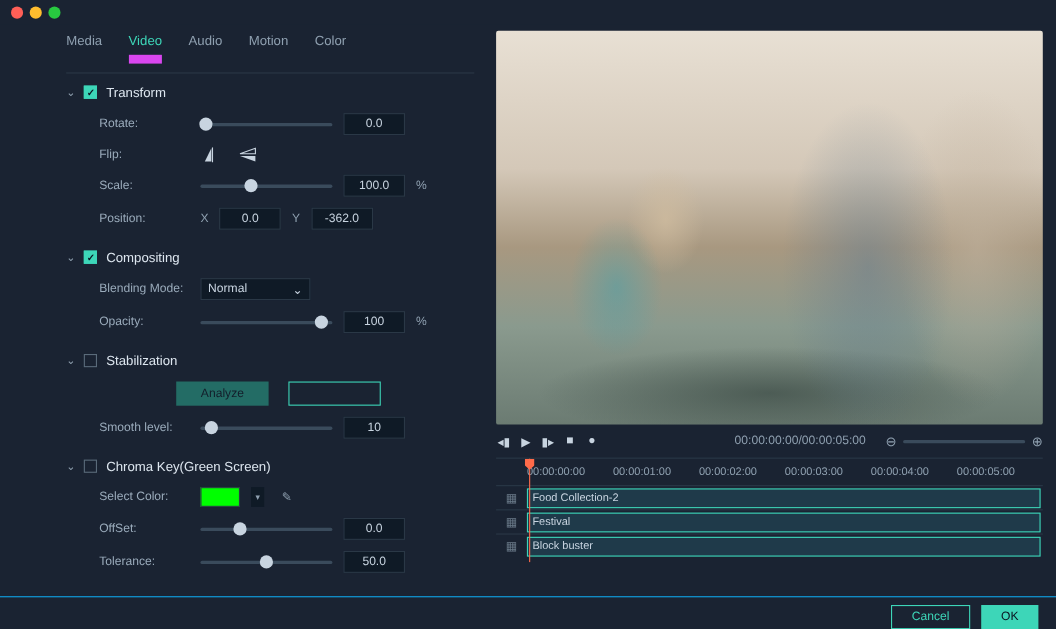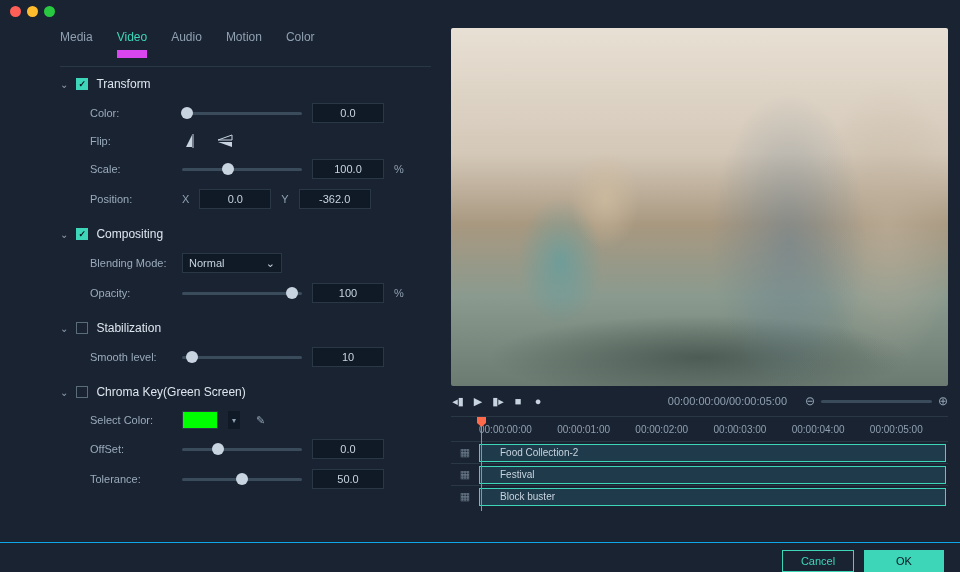--- a/index.html
+++ b/index.html
@@ -17,21 +17,21 @@
 .chev { color:#8fa0b0; font-size:10px; }
 .chk { width:12px; height:12px; border:1px solid #3dd6b8; display:inline-flex; align-items:center; justify-content:center; }
 .chk.checked { background:#3dd6b8; }
 .chk.checked::after { content:"✓"; color:#0a1420; font-size:9px; font-weight:bold; }
 .chk.unchecked { border-color:#5a6b7a; }
 .section-title { font-size:12px; color:#dde6ef; }
 .row { display:flex; align-items:center; margin-left:30px; margin-bottom:10px; gap:10px; }
 .row label { width:82px; color:#9aabbb; font-size:11px; }
 .slider { flex:1; height:3px; background:#3a4b5c; border-radius:2px; position:relative; max-width:120px; }
 .slider-thumb { width:12px; height:12px; background:#c8d4e0; border-radius:50%; position:absolute; top:-5px; transform:translateX(-50%); }
-.numbox { width:72px; height:20px; background:#0f1a26; border:1px solid #2a3846; color:#c8d4e0; font-size:11px; text-align:center; line-height:18px; }
+.numbox { width:56px; height:20px; background:#0f1a26; border:1px solid #2a3846; color:#c8d4e0; font-size:11px; text-align:center; line-height:18px; }
 .unit { color:#8fa0b0; }
 .flipicon { width:22px; height:16px; color:#c8d4e0; display:inline-flex; align-items:center; justify-content:center; }
 .xy { color:#8fa0b0; }
 .select { width:100px; height:20px; background:#0f1a26; border:1px solid #2a3846; display:flex; align-items:center; justify-content:space-between; padding:0 6px; color:#c8d4e0; }
 .btn-analyze { width:84px; height:22px; background:#2a9d87; border:none; color:#0f1a26; font-size:11px; margin-right:8px; opacity:0.6; }
 .btn-empty { width:84px; height:22px; background:transparent; border:1px solid #3dd6b8; }
 .colorbox { width:36px; height:18px; background:#00ff00; border:1px solid #2a3846; display:inline-flex;}
 .color-chev { width:12px; height:18px; background:#0f1a26; display:inline-flex; align-items:center; justify-content:center; color:#8fa0b0; font-size:8px; }
 .eyedrop { color:#8fa0b0; margin-left:6px; }
 .panel-right { flex:1; display:flex; flex-direction:column; padding:6px 12px 0 8px; }
@@ -47,24 +47,24 @@
 .pb-spacer { flex:1; }
 .timecode { color:#8fa0b0; font-size:11px; }
 .zoom { color:#8fa0b0; font-size:12px; }
 .timeline { border-top:1px solid #2a3846; }
 .ruler { display:flex; height:24px; align-items:center; position:relative; padding-left:28px; }
 .ruler-mark { flex:1; color:#8fa0b0; font-size:10px; }
 .playhead { position:absolute; left:30px; top:0; bottom:-70px; width:1px; background:#ff6b4a; }
 .playhead::before { content:""; position:absolute; top:0; left:-4px; width:9px; height:10px; background:#ff6b4a; clip-path:polygon(0 0,100% 0,100% 60%,50% 100%,0 60%); }
 .track { display:flex; align-items:center; height:22px; border-top:1px solid #2a3846; }
 .track-icon { width:28px; display:flex; align-items:center; justify-content:center; color:#6b7b8a; }
-.clip { flex:1; height:18px; background:#1f3a4a; border:1px solid #3dd6b8; display:flex; align-items:center; padding-left:20px; color:#c8d4e0; font-size:10px; margin-right:2px; }
+.clip { flex:1; height:18px; background:#1f3a4a; border:1px solid #3dd6b8; display:flex; align-items:center; padding-left:4px; color:#c8d4e0; font-size:10px; margin-right:2px; }
 .footer { height:30px; display:flex; align-items:flex-end; justify-content:flex-end; gap:10px; padding-right:16px; border-top:1px solid #0ea5e9; }
 .btn-cancel { width:72px; height:22px; background:transparent; border:1px solid #3dd6b8; color:#3dd6b8; font-size:11px; cursor:pointer; }
-.btn-ok { width:80px; height:22px; background:#3dd6b8; border:none; color:#0a1420; font-size:11px; font-weight:500; cursor:pointer; }
+.btn-ok { width:52px; height:22px; background:#3dd6b8; border:none; color:#0a1420; font-size:11px; font-weight:500; cursor:pointer; }
 .panel-left::-webkit-scrollbar { width:4px; } .panel-left::-webkit-scrollbar-thumb { background:#3a4b5c; }
 </style>
 </head>
 <body>
 
 <div class="titlebar">
   <div class="traffic t-red"></div>
   <div class="traffic t-yel"></div>
   <div class="traffic t-grn"></div>
 </div>
@@ -79,21 +79,21 @@
       <div class="tab">Color</div>
     </div>
 
     <div class="section">
       <div class="section-hdr">
         <span class="chev">⌄</span>
         <span class="chk checked"></span>
         <span class="section-title">Transform</span>
       </div>
       <div class="row">
-        <label>Color:</label>
+        <label>Rotate:</label>
         <div class="slider">
             <div class="slider-thumb" style="left:4%"></div>
           </div>
         <div class="numbox">0.0</div>
       </div>
       <div class="row">
         <label>Flip:</label>
         <span class="flipicon">
             <svg width="16" height="14" viewBox="0 0 16 14">
               <path d="M7 1 L1 13 L7 13 Z" fill="#c8d4e0"></path>
@@ -146,20 +146,24 @@
         <span class="unit">%</span>
       </div>
     </div>
 
     <div class="section">
       <div class="section-hdr">
         <span class="chev">⌄</span>
         <span class="chk unchecked"></span>
         <span class="section-title">Stabilization</span>
       </div>
+      <div class="row" style="margin-left:100px;">
+        <button class="btn-analyze">Analyze</button>
+        <button class="btn-empty"></button>
+      </div>
       <div class="row">
         <label>Smooth level:</label>
         <div class="slider">
             <div class="slider-thumb" style="left:8%"></div>
           </div>
         <div class="numbox">10</div>
       </div>
     </div>
 
     <div class="section">

